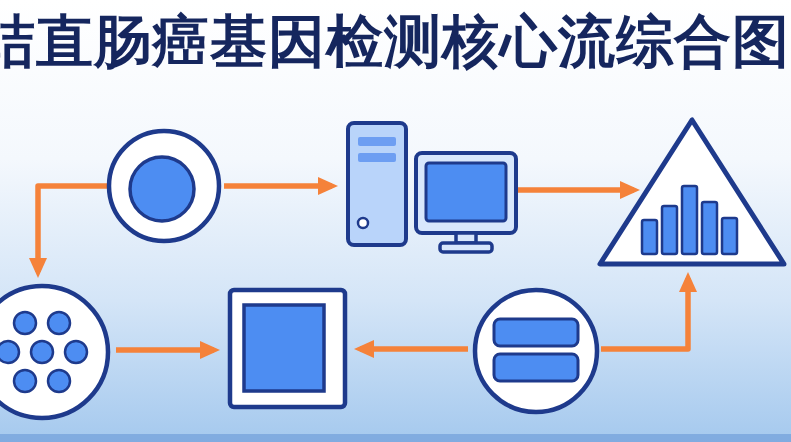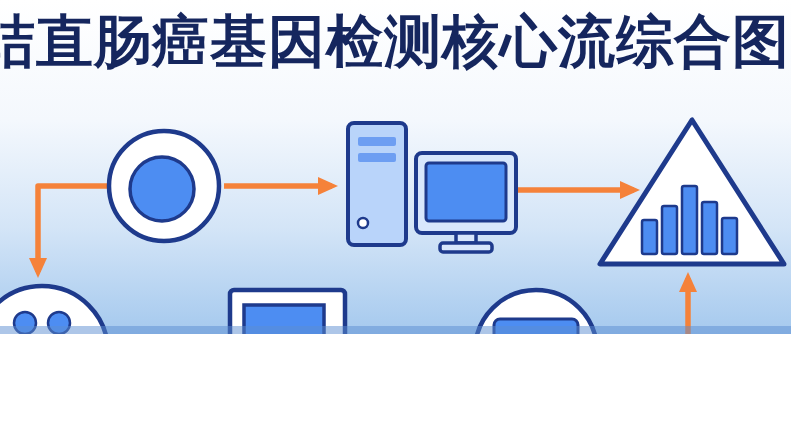--- a/index.html
+++ b/index.html
@@ -9,21 +9,21 @@
     --light-blue:#b9d4fa;
     --pale-blue:#d8e7fc;
     --orange:#f5823a;
     --title:#15265e;
     --bg-top:#ffffff;
     --bg-bottom:#a5c9ee;
     --bg-strip:#5b8ed2;
   }
   html,body{margin:0;padding:0;}
   .canvas{
-    position:relative;width:791px;height:334px;overflow:hidden;
+    position:relative;width:791px;height:442px;overflow:hidden;
     background:linear-gradient(180deg,var(--bg-top) 0%,#f4f8fd 36%,#d4e5f7 68%,var(--bg-bottom) 100%);
     font-family:Liberation Mono, monospace;
   }
   .title{
     position:absolute;top:4px;left:-22px;margin:0;
     font-size:57px;font-weight:900;color:var(--title);
     white-space:nowrap;letter-spacing:1px;
   }
   .arrows{position:absolute;left:0;top:0;}
   .node{position:absolute;}

